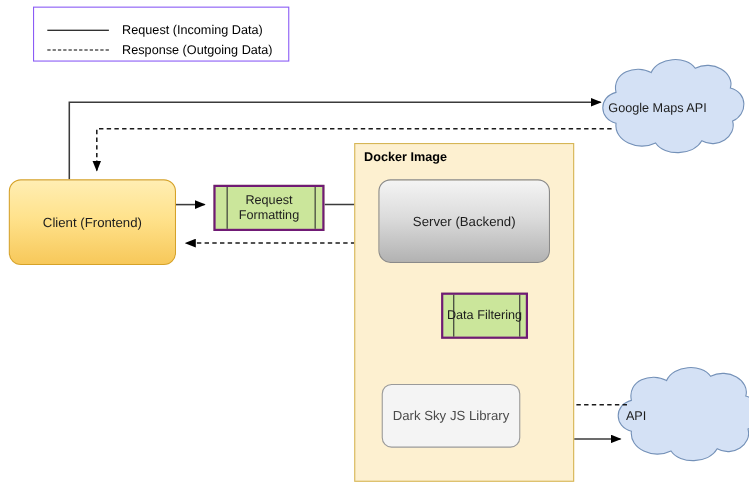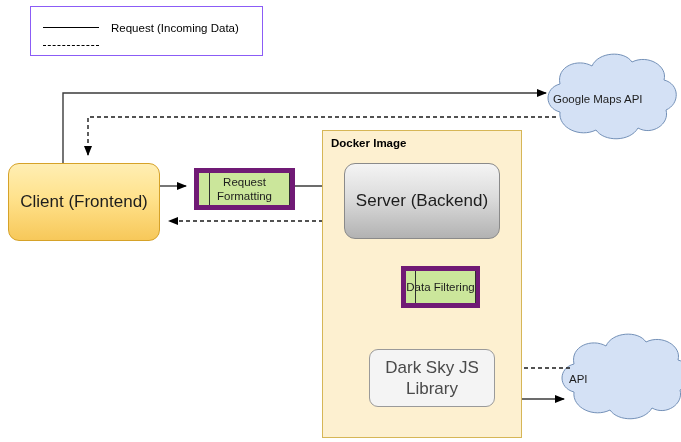--- a/index.html
+++ b/index.html
@@ -88,21 +88,21 @@
   }
 
   
   .node {
     position: absolute;
     box-sizing: border-box;
     display: flex;
     align-items: center;
     justify-content: center;
     text-align: center;
-    font-size: 17px;
+    font-size: 12px;
     color: #1d1d1d;
     line-height: 1.25;
   }
 
   .client-node {
     left: 8px;
     top: 163px;
     width: 152px;
     height: 78px;
     border: 1px solid #d6a228;
@@ -122,28 +122,27 @@
 
   .dsjs-node {
     left: 347px;
     top: 349px;
     width: 126px;
     height: 58px;
     border: 1px solid #9a9a9a;
     border-radius: 9px;
     background: #f4f4f4;
     color: #4a4a4a;
-    margin-left: 22px;
   }
 
   
   .process {
     position: absolute;
     box-sizing: border-box;
-    border: 5px solid #701a75;
+    border: 2px solid #701a75;
     background: #cbe69b;
   }
   .process .bar {
     position: absolute;
     top: 0;
     bottom: 0;
     width: 0;
     border-left: 1px solid #2f2f2f;
   }
   .process .label {
@@ -289,16 +288,17 @@
     <div>API</div>
   </div>
 
   <div class="legend-box">
     <div class="legend-row r0">
       <span class="legend-sample"></span>
       <span class="legend-label">Request (Incoming Data)</span>
     </div>
     <div class="legend-row r1">
       <span class="legend-sample dashed"></span>
+      <span class="legend-label">Response (Outgoing Data)</span>
     </div>
   </div>
 
 </div>
 
 </body></html>

